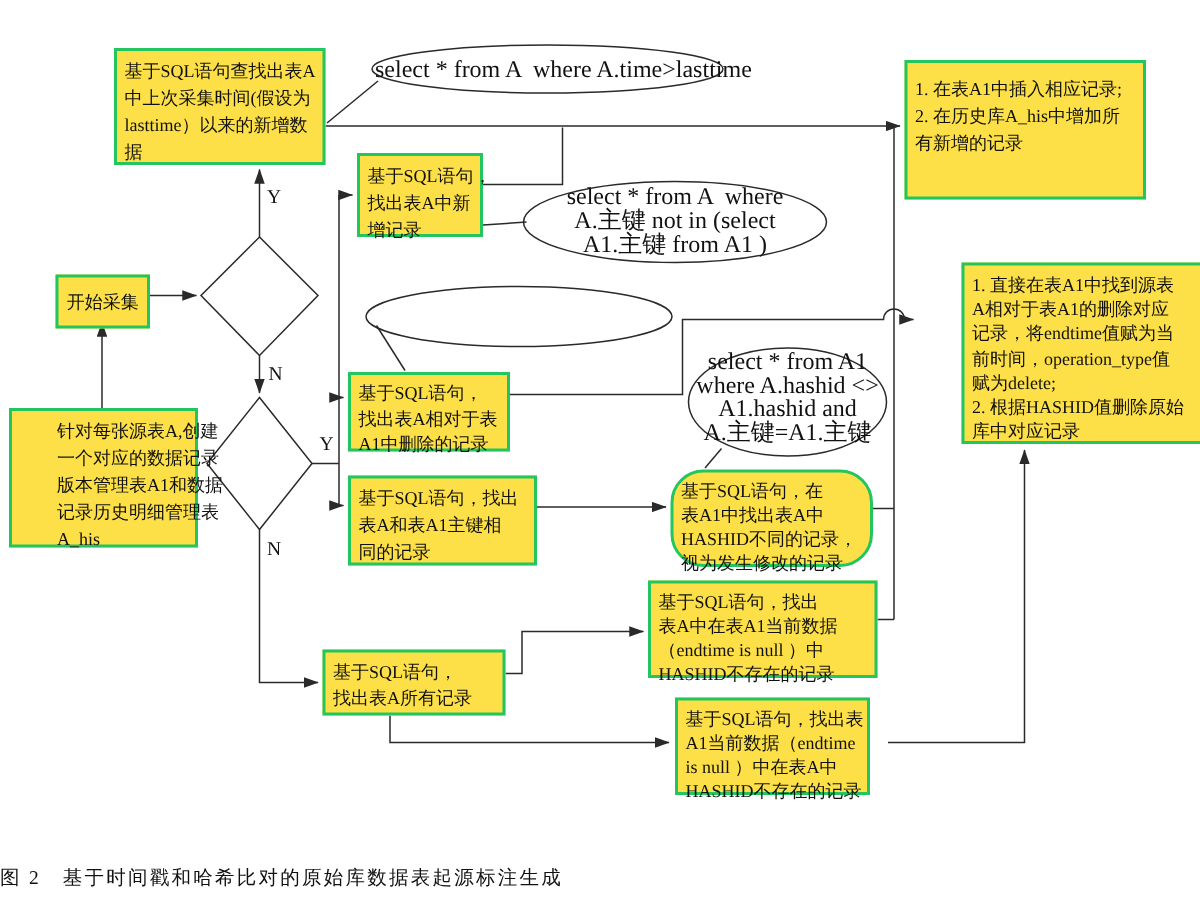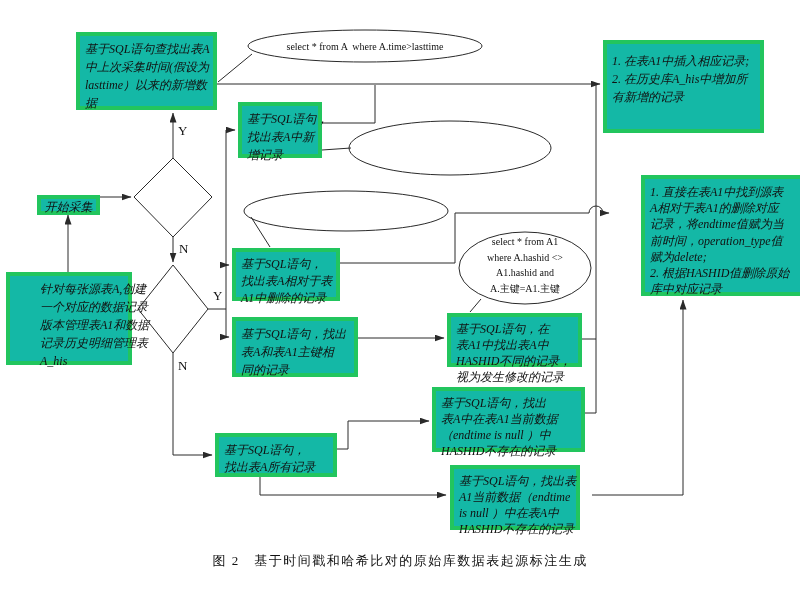--- a/index.html
+++ b/index.html
@@ -1,37 +1,37 @@
 <!DOCTYPE html>
 <html><head>
 <meta charset="utf-8">
 <style>
   * { margin:0; padding:0; box-sizing:border-box; }
   html,body { width:800px; height:600px; background:#ffffff; overflow:hidden;
               font-family:"Liberation Serif","DejaVu Serif",serif; color:#111; }
   #canvas { position:relative; width:800px; height:600px; background:#fff; }
   #wires { position:absolute; left:0; top:0; width:800px; height:600px; }
 
-  .node { position:absolute; border:4px solid #22c55e; background:#14b8a6;font-style:italic; }
+  .node { position:absolute; border:2px solid #22c55e; background:#fde047; }
   .node > span { display:block; white-space:pre; font-size:12px; }
 
   .pad    { padding:4px 4px 2px 5px; }
   .lh18 > span { line-height:18px; }
   .lh17 > span { line-height:17px; }
   .lh16 > span { line-height:16px; }
 
   .center { display:grid; place-items:center; }
   .center > span { white-space:pre; text-align:center; }
 
   .freetext { position:absolute; background:transparent; border:none; }
-  .freetext > span { display:block; white-space:pre; font-size:10px; }
+  .freetext > span { display:block; white-space:pre; font-size:16px; }
 
   .yn { position:absolute; font-size:13px; line-height:13px; }
 
-  #caption { position:absolute; left:0; right:0; top:552px; text-align:center;
+  #caption { position:absolute; left:0; right:0; top:576px; 
              font-size:13px; letter-spacing:1.5px; }
 </style>
 </head>
 <body>
 
 <div id="canvas">
 
   <svg id="wires" viewBox="0 0 800 600" xmlns="http://www.w3.org/2000/svg">
     <defs>
       <marker id="ah" markerWidth="10" markerHeight="7" refX="9.5" refY="3.5" orient="auto">
@@ -66,21 +66,21 @@
     <path d="M358,338 H444" stroke="#2a2a2a" fill="none" marker-end="url(#ah)"></path>
     <path d="M582,339 H596" stroke="#2a2a2a" fill="none"></path>
     <path d="M585,413 H596" stroke="#2a2a2a" fill="none"></path>
     <path d="M596,413 V84" stroke="#2a2a2a" fill="none"></path>
     <path d="M173,353 V455 H212" stroke="#2a2a2a" fill="none" marker-end="url(#ah)"></path>
     <path d="M337,449 H348 V421 H429" stroke="#2a2a2a" fill="none" marker-end="url(#ah)"></path>
     <path d="M260,477 V495 H446" stroke="#2a2a2a" fill="none" marker-end="url(#ah)"></path>
     <path d="M592,495 H683 V300" stroke="#2a2a2a" fill="none" marker-end="url(#ah)"></path>
   </svg>
 
-  <div class="node center" style="left:37px; top:195px; width:63px; height:20px;">
+  <div class="node center" style="left:37px; top:183px; width:63px; height:36px;">
     <span>开始采集</span>
     </div>
 
   <div class="node pad lh18" style="left:6px; top:272px; width:126px; height:93px;padding-left:30px;">
     <span>针对每张源表A,创建
 一个对应的数据记录
 版本管理表A1和数据
 记录历史明细管理表
 A_his</span>
     </div>
@@ -103,21 +103,21 @@
 找出表A相对于表
 A1中删除的记录</span>
     </div>
 
   <div class="node pad lh18" style="left:232px; top:317px; width:126px; height:60px;">
     <span>基于SQL语句，找出
 表A和表A1主键相
 同的记录</span>
     </div>
 
-  <div class="node pad lh16" style="left:447px; top:313px; width:135px; height:54px;">
+  <div class="node pad lh16" style="left:447px; top:313px; width:135px; height:65px;border-radius:22px;">
     <span>基于SQL语句，在
 表A1中找出表A中
 HASHID不同的记录，
 视为发生修改的记录</span>
     </div>
 
   <div class="node pad lh16" style="left:432px; top:387px; width:153px; height:65px;">
     <span>基于SQL语句，找出
 表A中在表A1当前数据
 （endtime is null ）中
@@ -151,20 +151,25 @@
 2. 根据HASHID值删除原始
 库中对应记录</span>
     </div>
 
 
 
   <div class="freetext center" style="left:250px; top:31px; width:230px; height:31px;">
     <span>select * from A  where A.time&gt;lasttime</span>
     </div>
 
+  <div class="freetext center" style="left:352px; top:122px; width:196px; height:52px;">
+    <span style="line-height:16px;">select * from A  where
+A.主键 not in (select
+A1.主键 from A1 )</span>
+    </div>
 
 
   <div class="freetext center" style="left:461px; top:234px; width:128px; height:60px;">
     <span style="line-height:15.5px;">select * from A1
 where A.hashid &lt;&gt;
 A1.hashid and
 A.主键=A1.主键</span>
     </div>
 
   <div class="yn" style="left:178px; top:124px;">Y</div>

